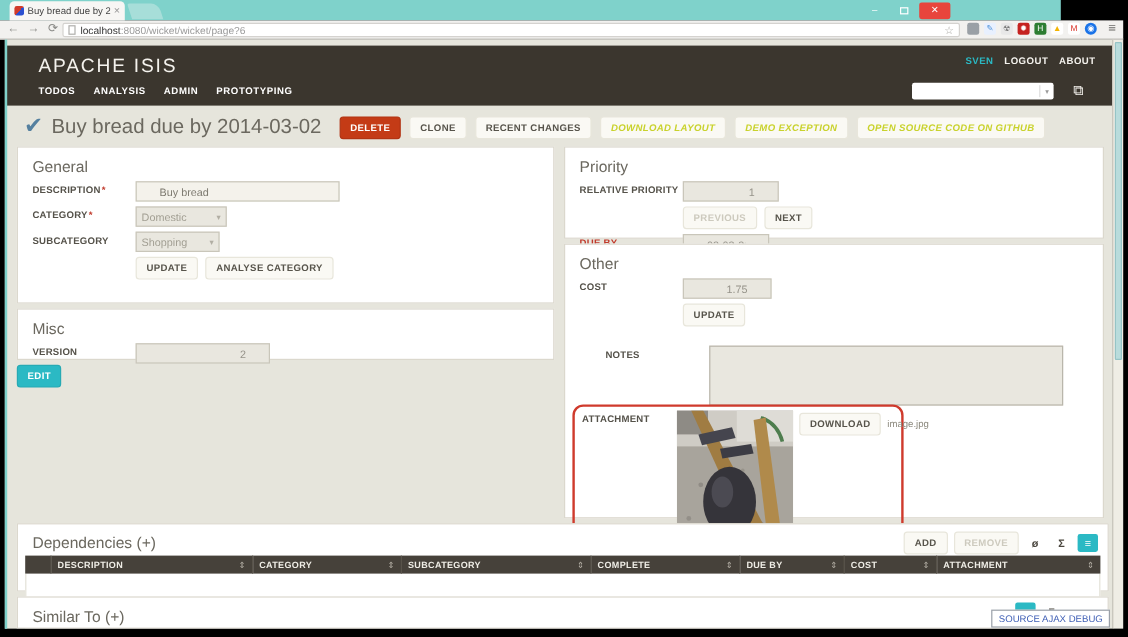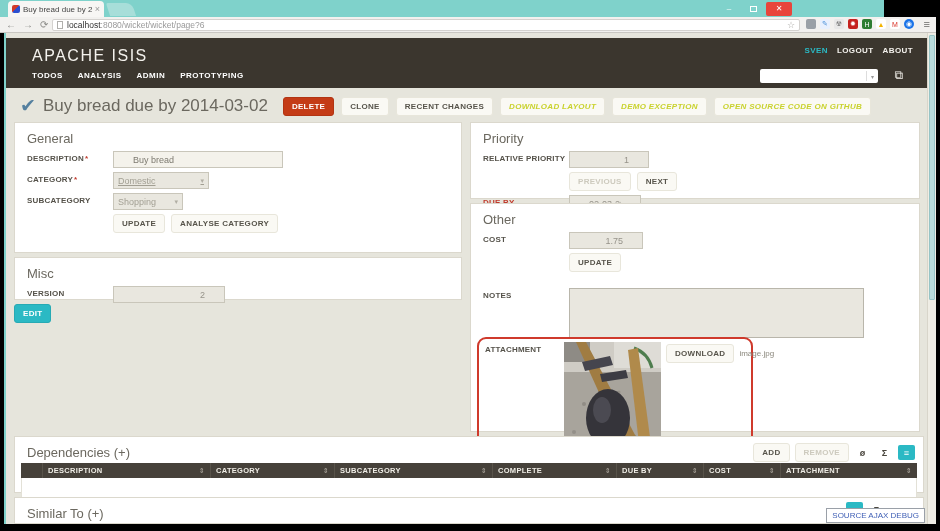--- a/index.html
+++ b/index.html
@@ -182,21 +182,21 @@
     <h2>General</h2>
     <div class="frow">
       <div class="flabel"><span>DESCRIPTION</span><span class="req">*</span></div>
       <div class="fctl">
           <input class="tinput" style="width: 170px;" value="Buy bread">
         </div>
     </div>
     <div class="frow">
       <div class="flabel"><span>CATEGORY</span><span class="req">*</span></div>
       <div class="fctl">
-        <div class="sel" style="width:96px;text-decoration:underline;">
+        <div class="sel" style="width:76px;">
             <span>Domestic</span>
             <span class="arr">▾</span>
           </div>
       </div>
     </div>
     <div class="frow">
       <div class="flabel">SUBCATEGORY</div>
       <div class="fctl">
         <div class="sel" style="width:70px;">
             <span>Shopping</span>
@@ -246,21 +246,21 @@
     <h2>Other</h2>
     <div class="frow">
       <div class="flabel">COST</div>
       <div class="fctl">
         <input class="tinput dis num" style="width: 74px;" value="1.75">
         <div class="hrow">
             <button class="btn">UPDATE</button>
           </div>
       </div>
     </div>
-    <div class="frow" style="margin-top:16px;">
+    <div class="frow" style="margin-top:16px;justify-content:center;">
       <div class="flabel">NOTES</div>
       <div class="fctl">
           <div class="notesbox"></div>
         </div>
     </div>
     <div class="attach-ring">
       <div class="flabel">ATTACHMENT</div>
       <svg class="photo" viewBox="0 0 97 110">
         <rect x="0" y="0" width="97" height="110" fill="#a8a49c"></rect>
         <rect x="0" y="0" width="97" height="30" fill="#cfccc5"></rect>

